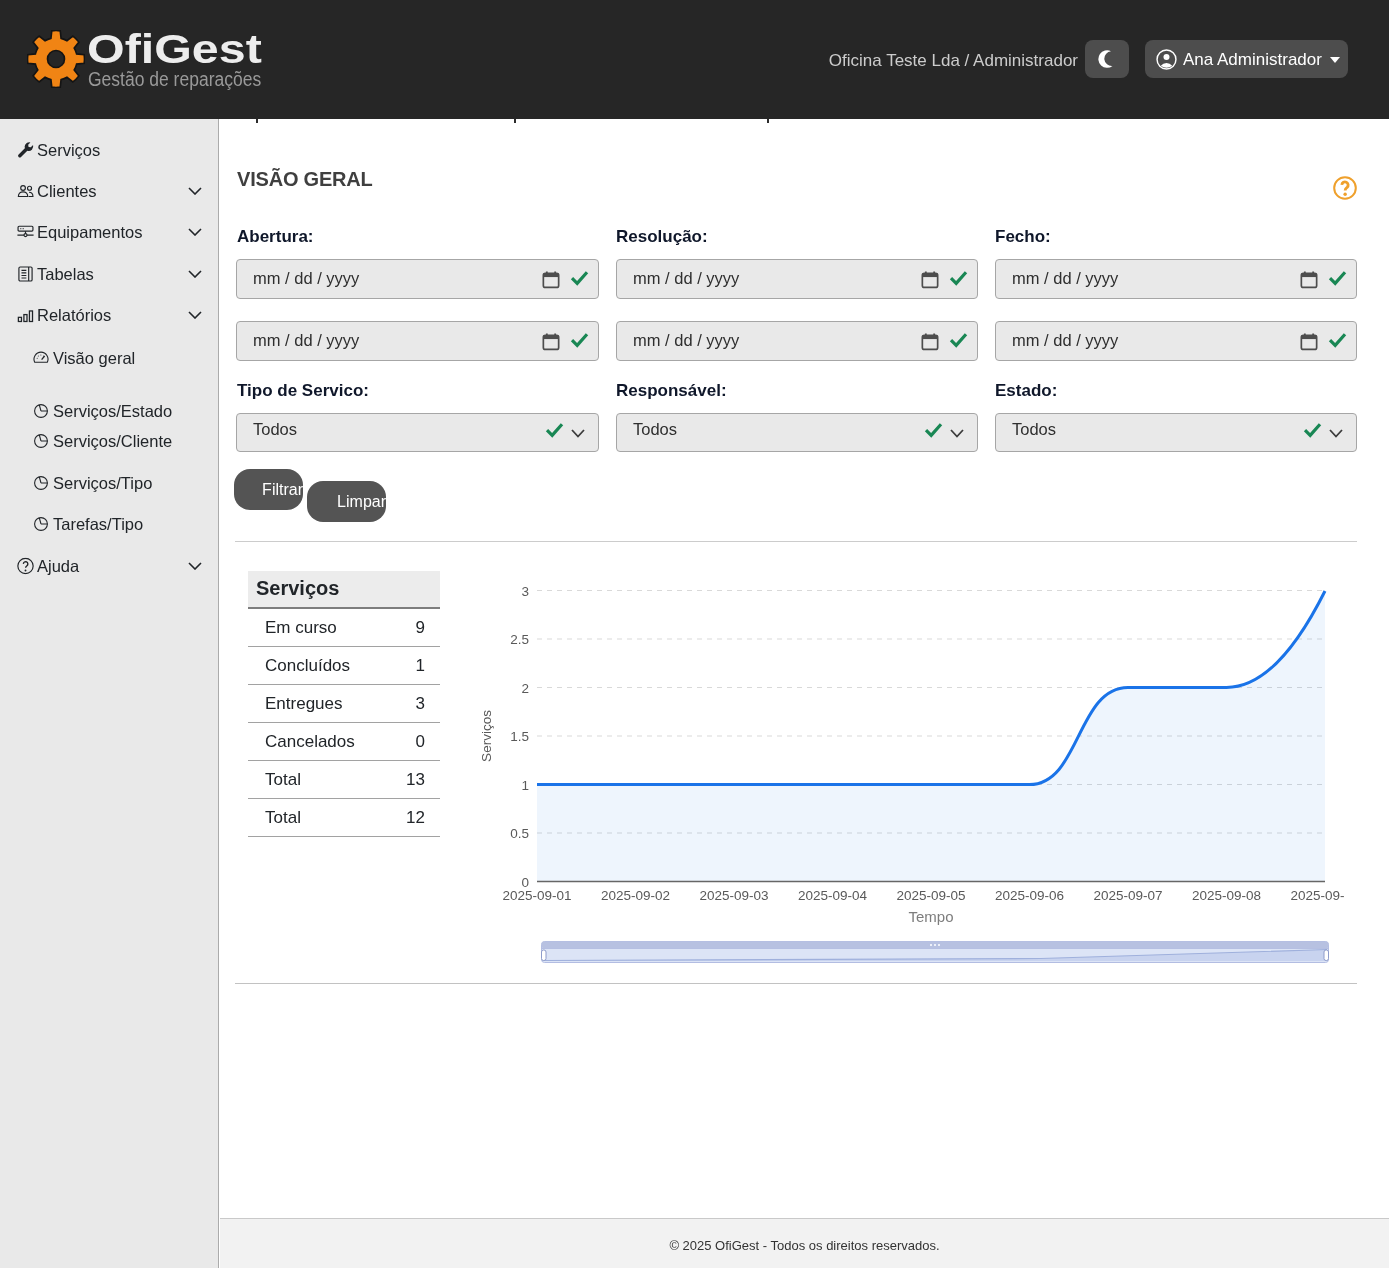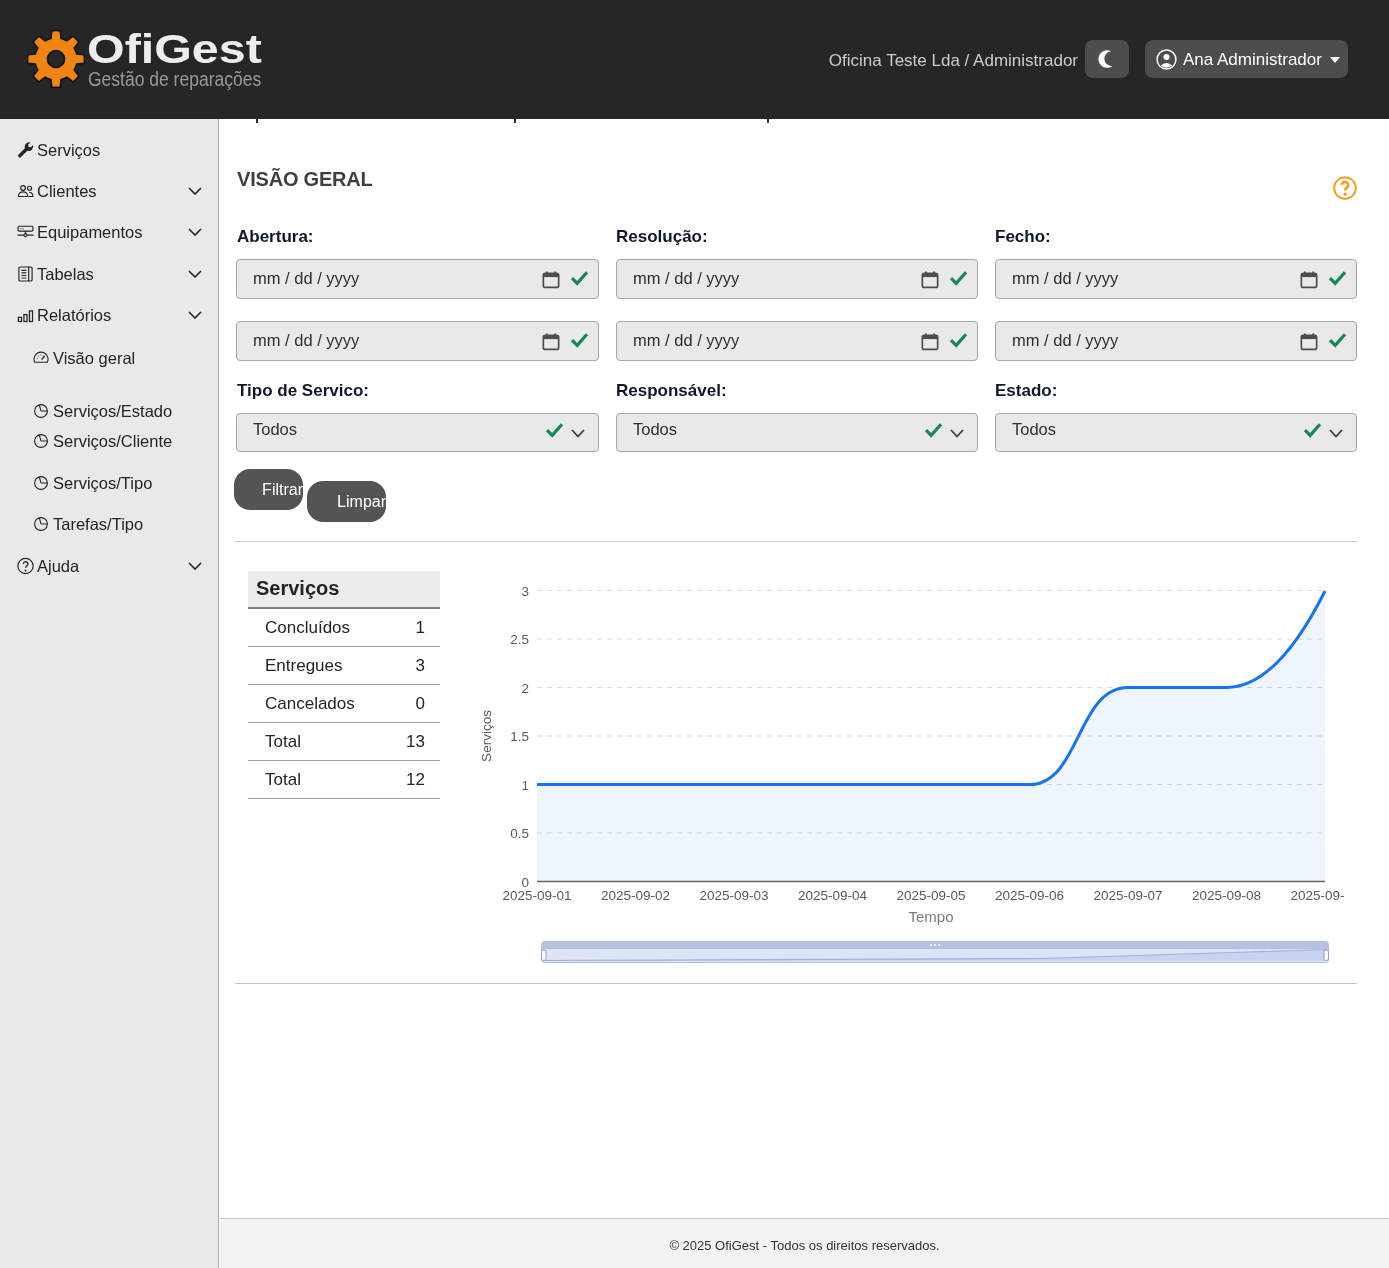--- a/index.html
+++ b/index.html
@@ -276,20 +276,24 @@
 
   <div class="btn" style="left:234px;top:469px;width:69px;">Filtrar</div>
   <div class="btn" style="left:307px;top:469px;width:79px;margin-top:12px;">Limpar</div>
 
   <div class="abs" style="left:235px;top:541px;width:1122px;height:1px;background:#cccccc;"></div>
 
   <table class="stats">
     <tbody>
         <tr>
           <th colspan="2">Serviços</th>
+        </tr>
+    <tr>
+          <td>Em curso</td>
+          <td class="num">9</td>
         </tr>
     <tr>
           <td>Concluídos</td>
           <td class="num">1</td>
         </tr>
     <tr>
           <td>Entregues</td>
           <td class="num">3</td>
         </tr>
     <tr>

